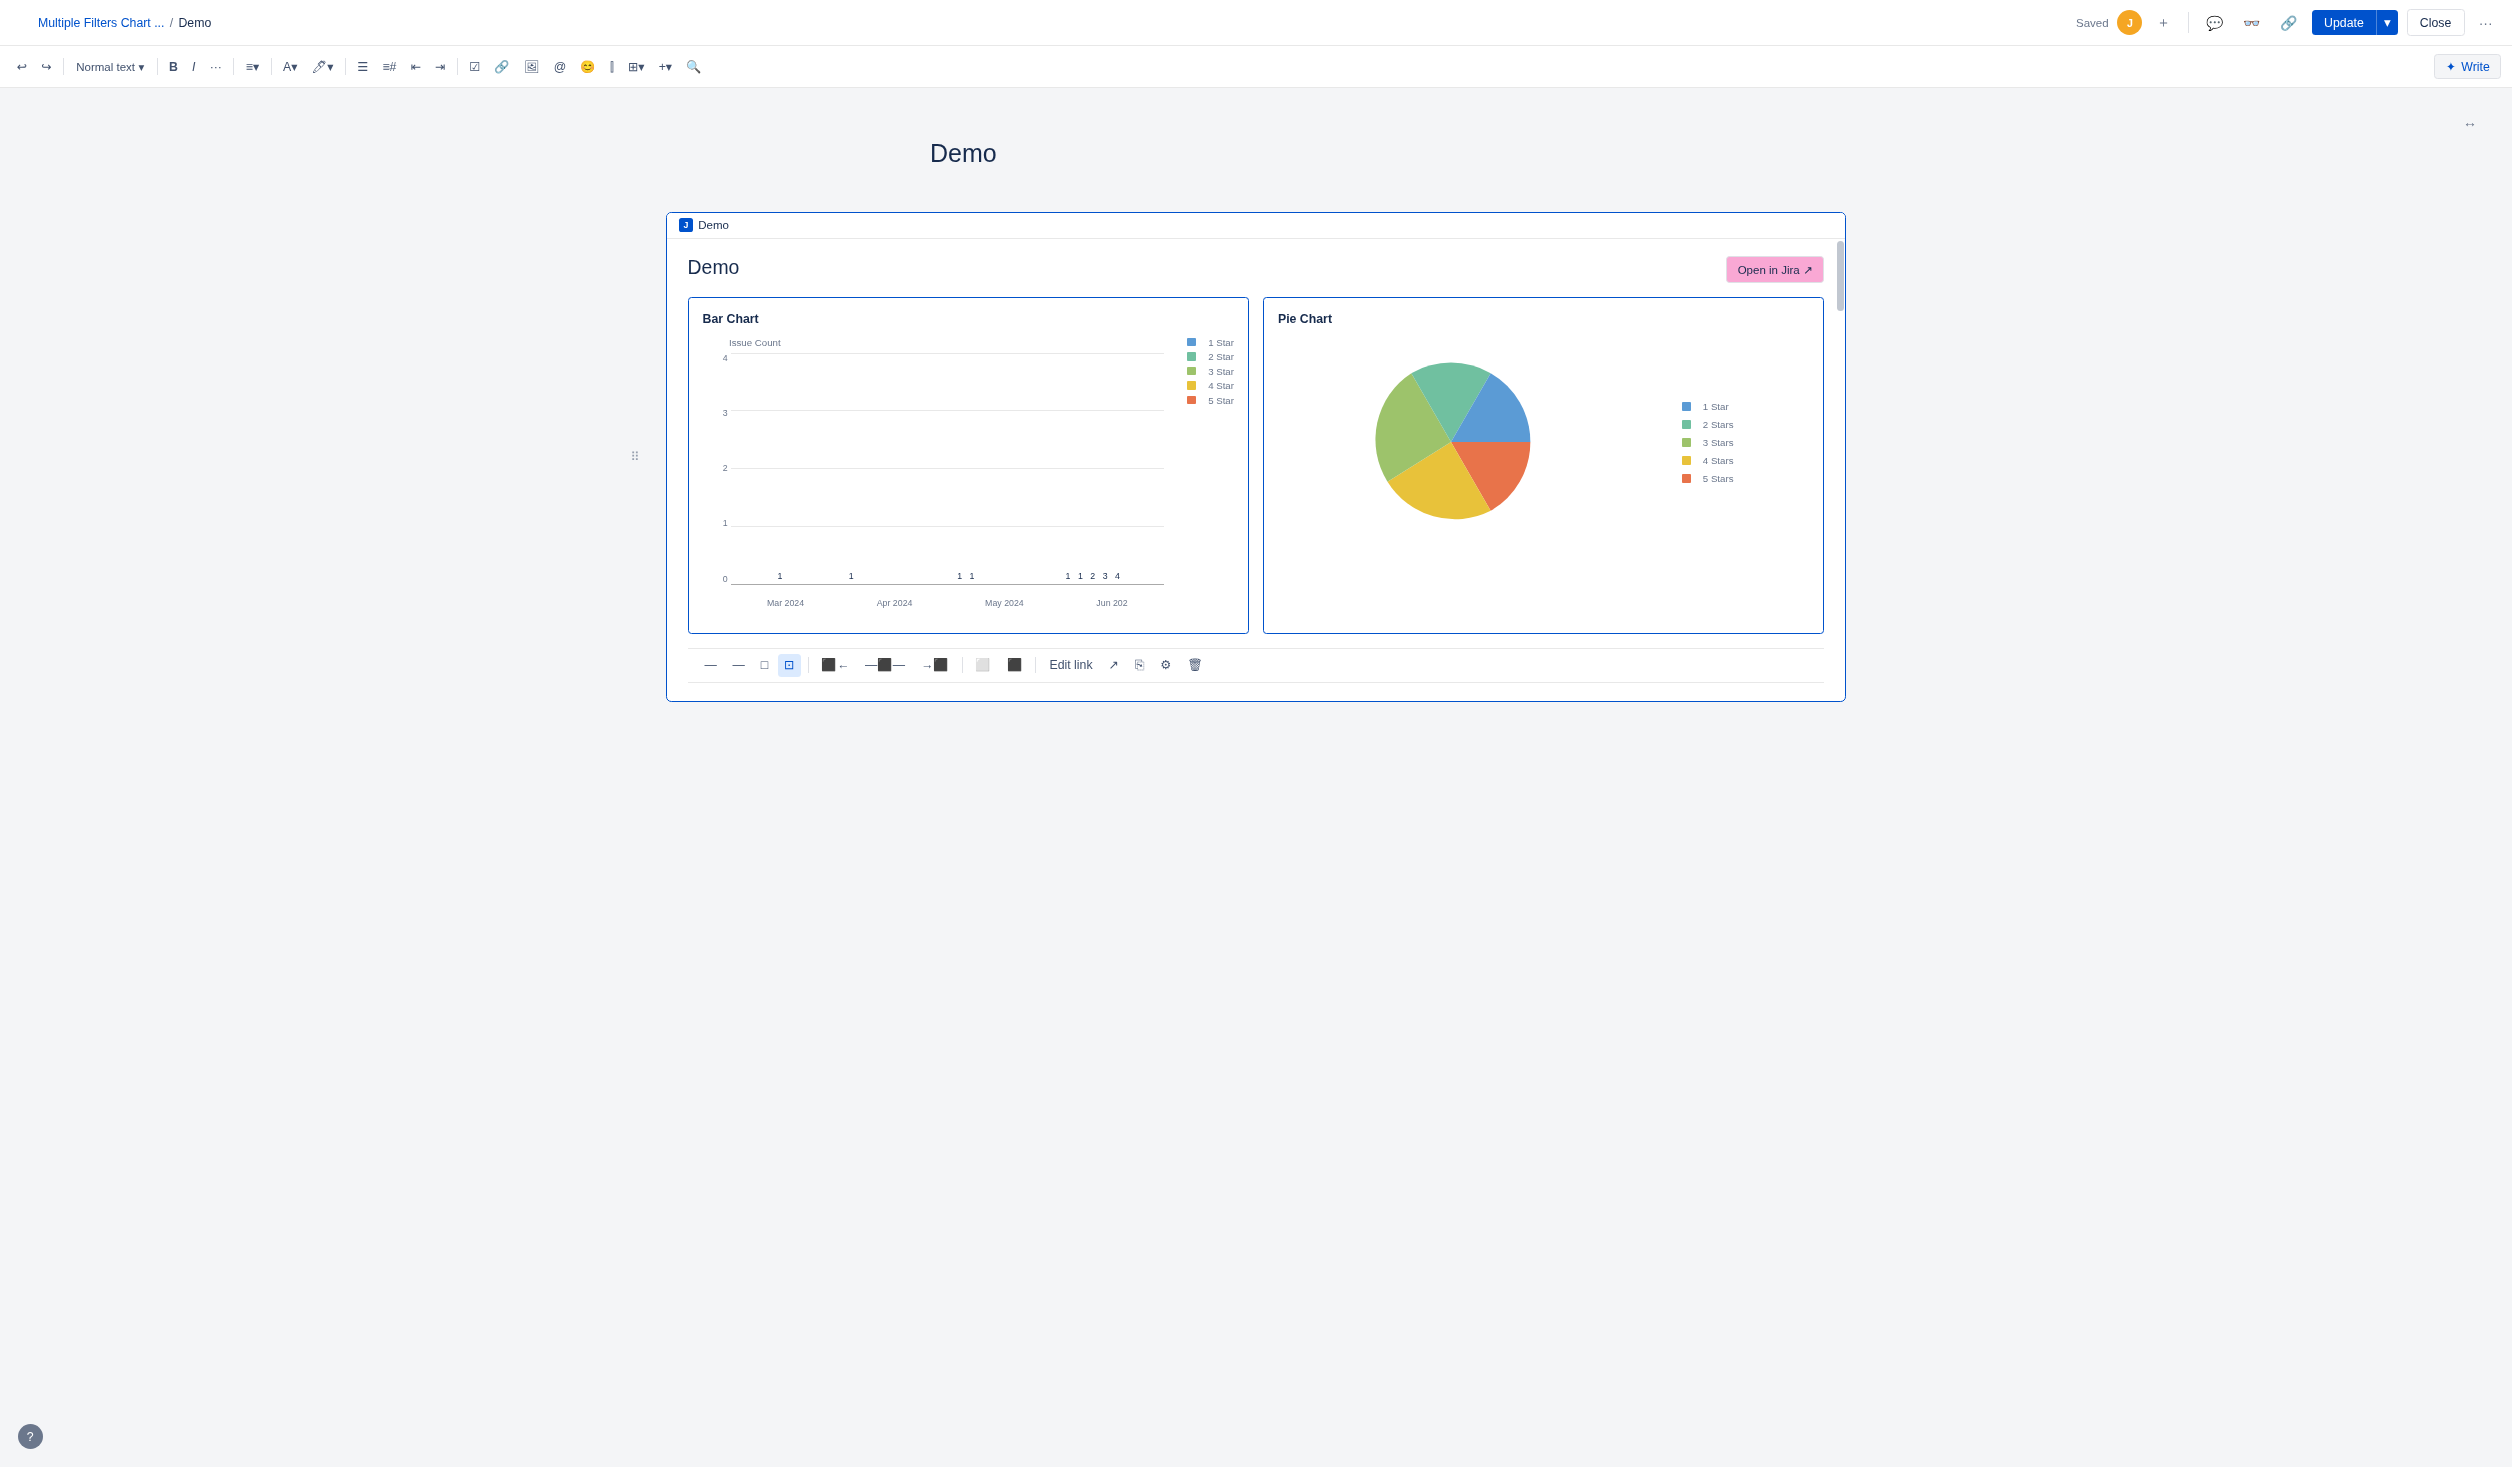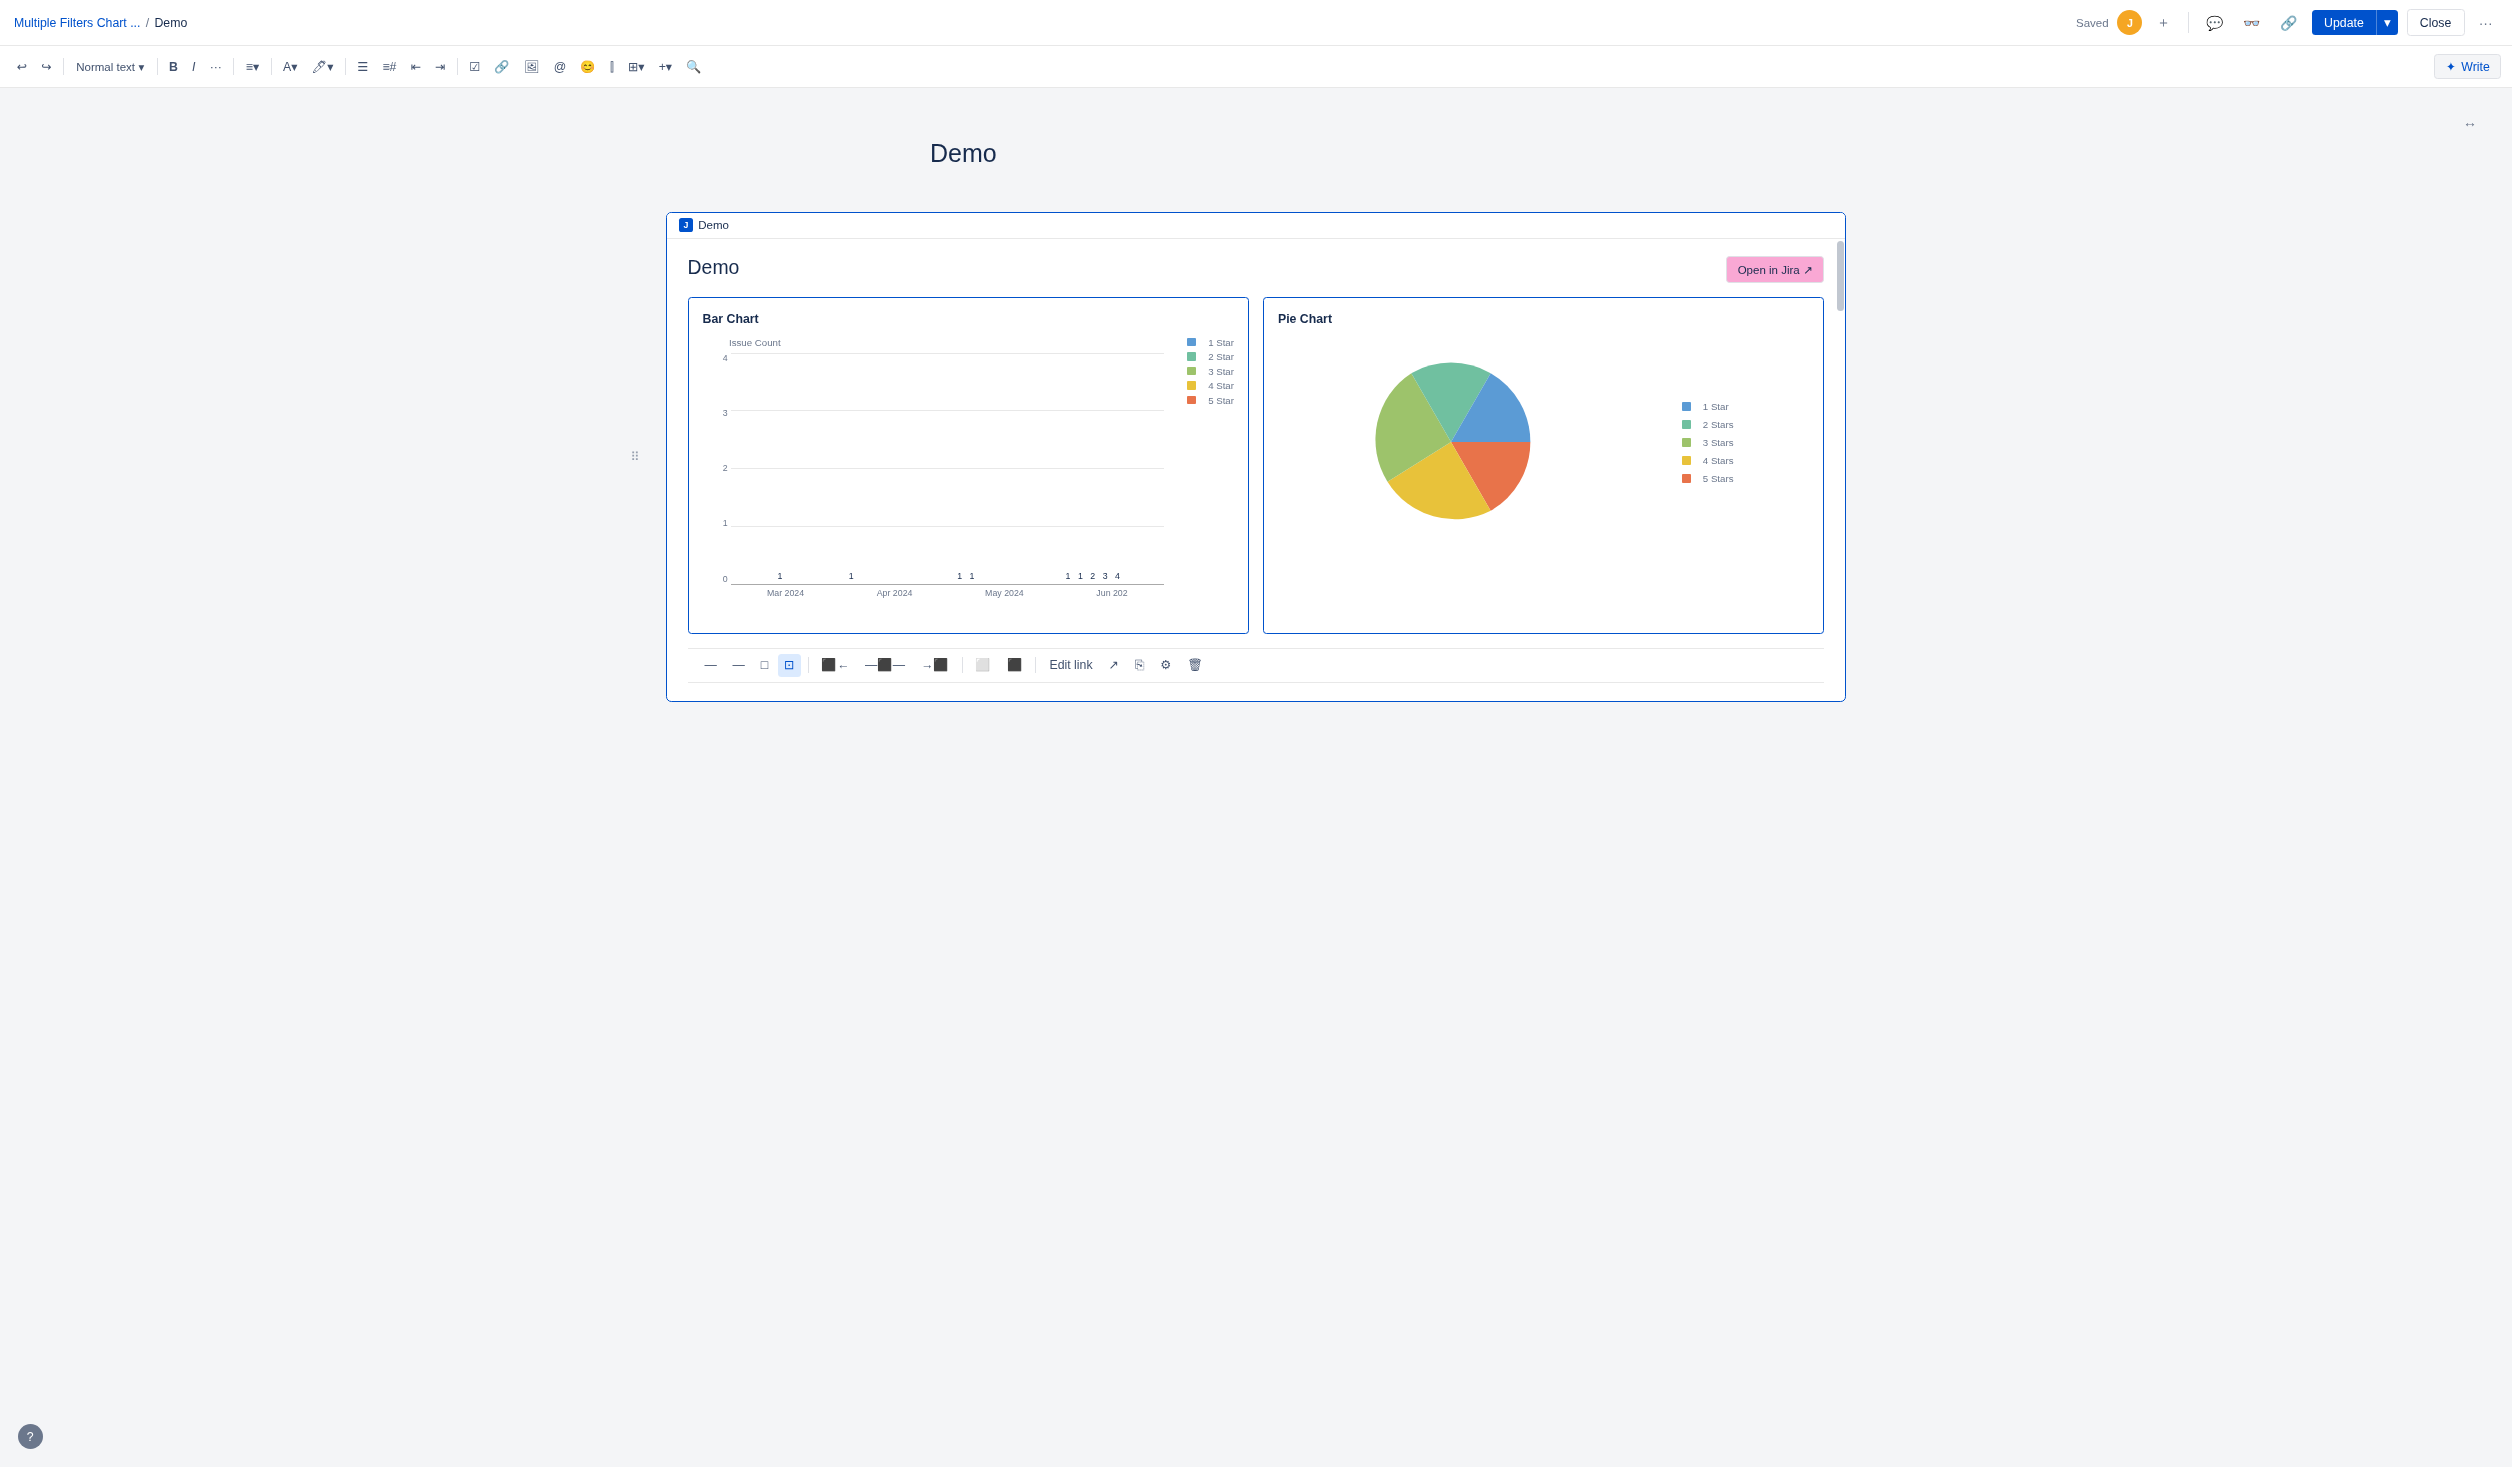--- a/index.html
+++ b/index.html
@@ -4,21 +4,21 @@
   <style>
     * { box-sizing: border-box; margin: 0; padding: 0; }
     body { font-family: -apple-system, BlinkMacSystemFont, 'Segoe UI', sans-serif; background: #fff; color: #172b4d; overflow: hidden; }
 
     
     .header {
       display: flex; align-items: center; justify-content: space-between;
       padding: 0 14px; height: 46px; border-bottom: 0.9px solid #e8e8e8;
       background: #fff;
     }
-    .header-left { display: flex; align-items: center; gap: 5.3px; font-size: 12.3px; color: #172b4d; }
+    .header-left { display: flex; align-items: center; gap: 5.3px; font-size: 12.3px; color: #172b4d; margin-left: 24px; }
     .header-right { display: flex; align-items: center; gap: 8.8px; }
     .saved-label { font-size: 11.5px; color: #6b778c; }
     .avatar { width: 25px; height: 25px; border-radius: 50%; background: #f5a623; display: flex; align-items: center; justify-content: center; color: #fff; font-size: 10.6px; font-weight: 600; }
     .icon-btn { background: none; border: none; cursor: pointer; padding: 3.5px 5.3px; border-radius: 3.5px; color: #6b778c; font-size: 14px; display: flex; align-items: center; }
     .btn-update { background: #0052cc; color: #fff; border: none; padding: 5.3px 12.3px; border-radius: 3.5px 0 0 3.5px; cursor: pointer; font-size: 12.3px; font-weight: 500; }
     .btn-update-arrow { background: #0052cc; color: #fff; border: none; border-left: 0.9px solid rgba(255,255,255,0.3); padding: 5.3px 7px; border-radius: 0 3.5px 3.5px 0; cursor: pointer; }
     .btn-close { background: none; border: 0.9px solid #dfe1e6; padding: 5.3px 12.3px; border-radius: 3.5px; cursor: pointer; font-size: 12.3px; color: #172b4d; }
 
     
     .toolbar {
@@ -240,21 +240,21 @@
                     <div style="width:10.6px;height:75%;background:#e8c23a;border-radius:1.8px 1.8px 0 0;position:relative;">
                       <span style="position:absolute;top:-12.3px;left:50%;transform:translateX(-50%);font-size:8.8px;color:#172b4d;">3</span>
                     </div>
                     <div style="width:10.6px;height:100%;background:#e8734a;border-radius:1.8px 1.8px 0 0;position:relative;">
                       <span style="position:absolute;top:-12.3px;left:50%;transform:translateX(-50%);font-size:8.8px;color:#172b4d;">4</span>
                     </div>
                   </div>
                 </div>
               </div>
 
-              <div style="position:absolute;bottom:21px;left:28px;right:70px;display:flex;justify-content:space-around;">
+              <div style="position:absolute;bottom:11px;left:28px;right:70px;display:flex;justify-content:space-around;">
                 <span style="font-size:8.8px;color:#6b778c;">Mar 2024</span>
                 <span style="font-size:8.8px;color:#6b778c;">Apr 2024</span>
                 <span style="font-size:8.8px;color:#6b778c;">May 2024</span>
                 <span style="font-size:8.8px;color:#6b778c;text-align:right;">Jun 202</span>
               </div>
 
               <div style="position:absolute;right:0;top:0;display:flex;flex-direction:column;gap:3.5px;">
                 <div class="legend-item">
                   <div class="legend-dot" style="background:#5b9bd5;"></div>
                   <span>1 Star</span>

